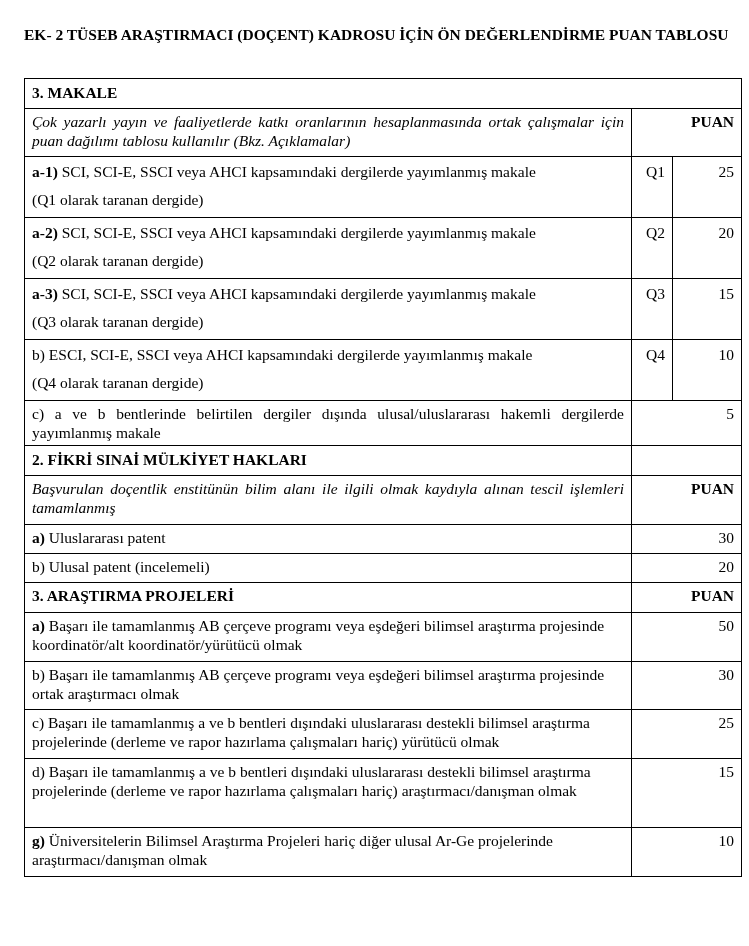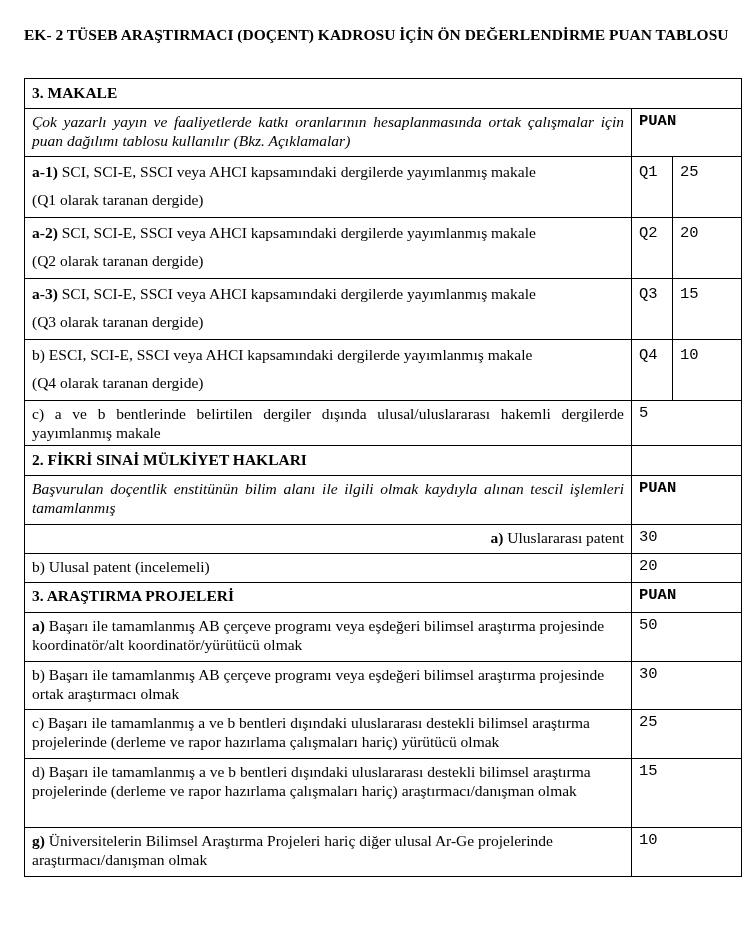--- a/index.html
+++ b/index.html
@@ -4,21 +4,21 @@
 <style>
   html, body { margin:0; padding:0; background:#ffffff; }
   body { width:749px; height:946px; position:relative; overflow:hidden;
     font-family:"Liberation Serif", serif; color:#000; font-size:15.5px; }
   .title { position:absolute; left:24px; top:22px; width:716px; font-weight:bold; font-size:15.5px; line-height:25px; text-align:justify; text-align-last:left; }
   table { position:absolute; left:24px; top:78px; width:717px; border-collapse:collapse; table-layout:fixed; }
   td { border:1px solid #000; vertical-align:top; padding:3px 7px 3px 7px; line-height:19px; }
   col.c1 { width:607px; } col.c2 { width:41px; } col.c3 { width:69px; }
   .b { font-weight:bold; }
   .i { font-style:italic; }
-  .ctr { text-align:left;font-family:Liberation Mono, monospace; }
+  .ctr { text-align:right; }
   .just { text-align:justify; }
   .tall td { line-height:28px; padding-top:1px; }
   .sec td { padding-top:4px; padding-bottom:4px; }
 </style>
 </head>
 <body>
 
 <div class="title">EK- 2 TÜSEB ARAŞTIRMACI (DOÇENT) KADROSU İÇİN ÖN DEĞERLENDİRME PUAN TABLOSU</div>
 
 <table>
@@ -63,21 +63,21 @@
 
     <tr class="sec">
       <td class="b" style="height:21px;">2. FİKRİ SINAİ MÜLKİYET HAKLARI</td>
       <td colspan="2"></td>
     </tr>
     <tr>
       <td class="i just" style="height:42px;">Başvurulan doçentlik enstitünün bilim alanı ile ilgili olmak kaydıyla alınan tescil işlemleri tamamlanmış</td>
       <td colspan="2" class="b ctr">PUAN</td>
     </tr>
     <tr>
-      <td style="height:22px;text-align:right;"><span class="b">a)</span><span> Uluslararası patent</span></td>
+      <td style="height:22px;"><span class="b">a)</span><span> Uluslararası patent</span></td>
       <td colspan="2" class="ctr">30</td>
     </tr>
     <tr>
       <td style="height:22px;"><span>b)</span><span> Ulusal patent (incelemeli)</span></td>
       <td colspan="2" class="ctr">20</td>
     </tr>
 
     <tr>
       <td class="b" style="height:23px;">3. ARAŞTIRMA PROJELERİ</td>
       <td colspan="2" class="b ctr">PUAN</td>

